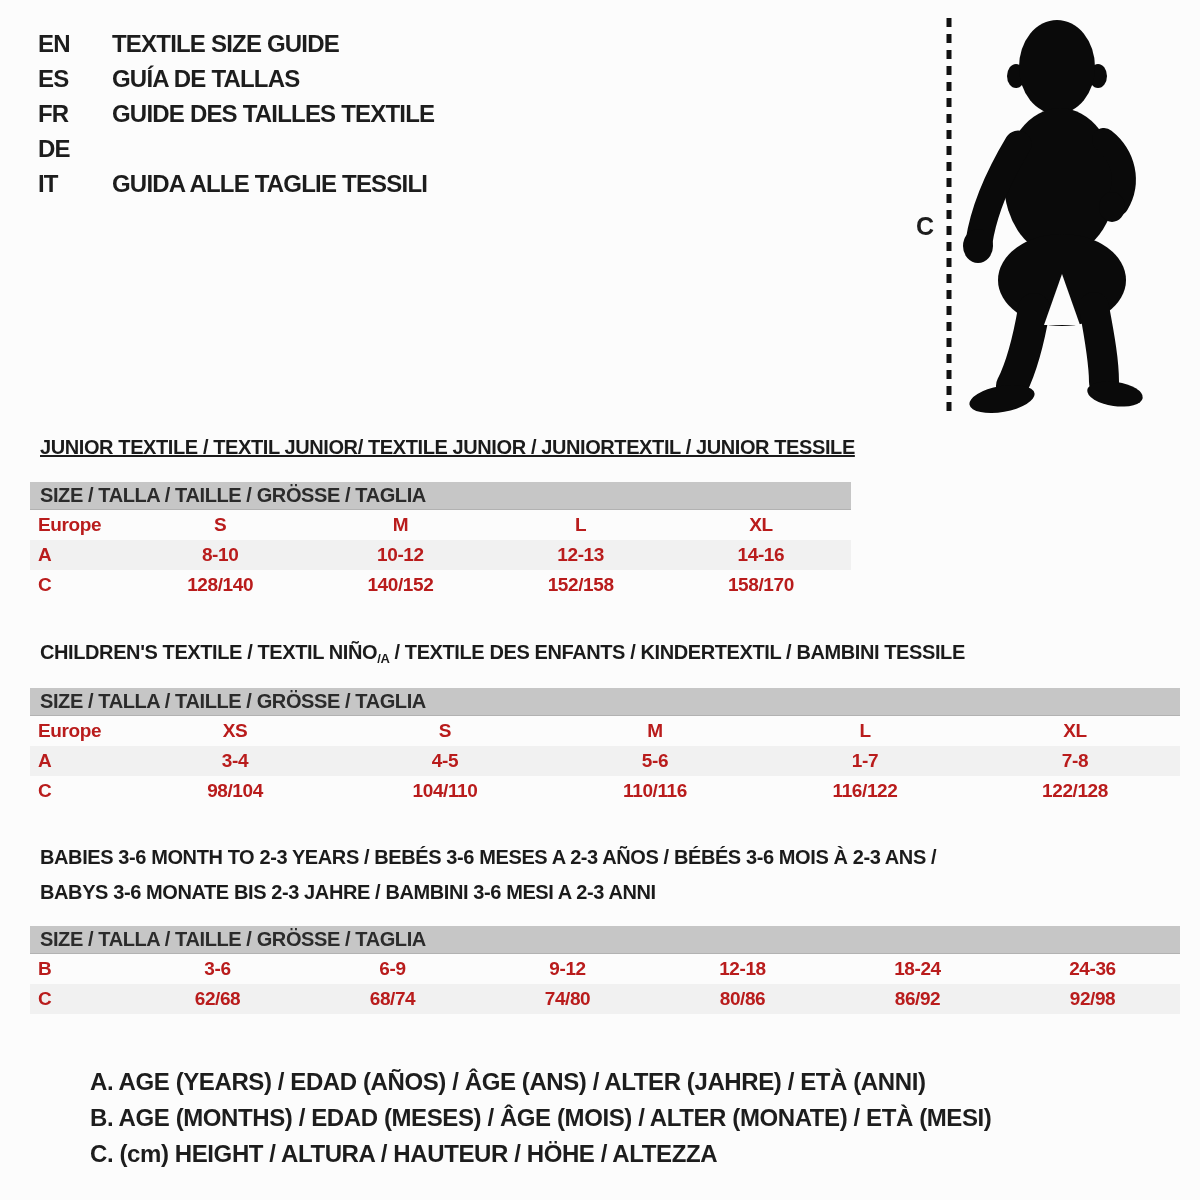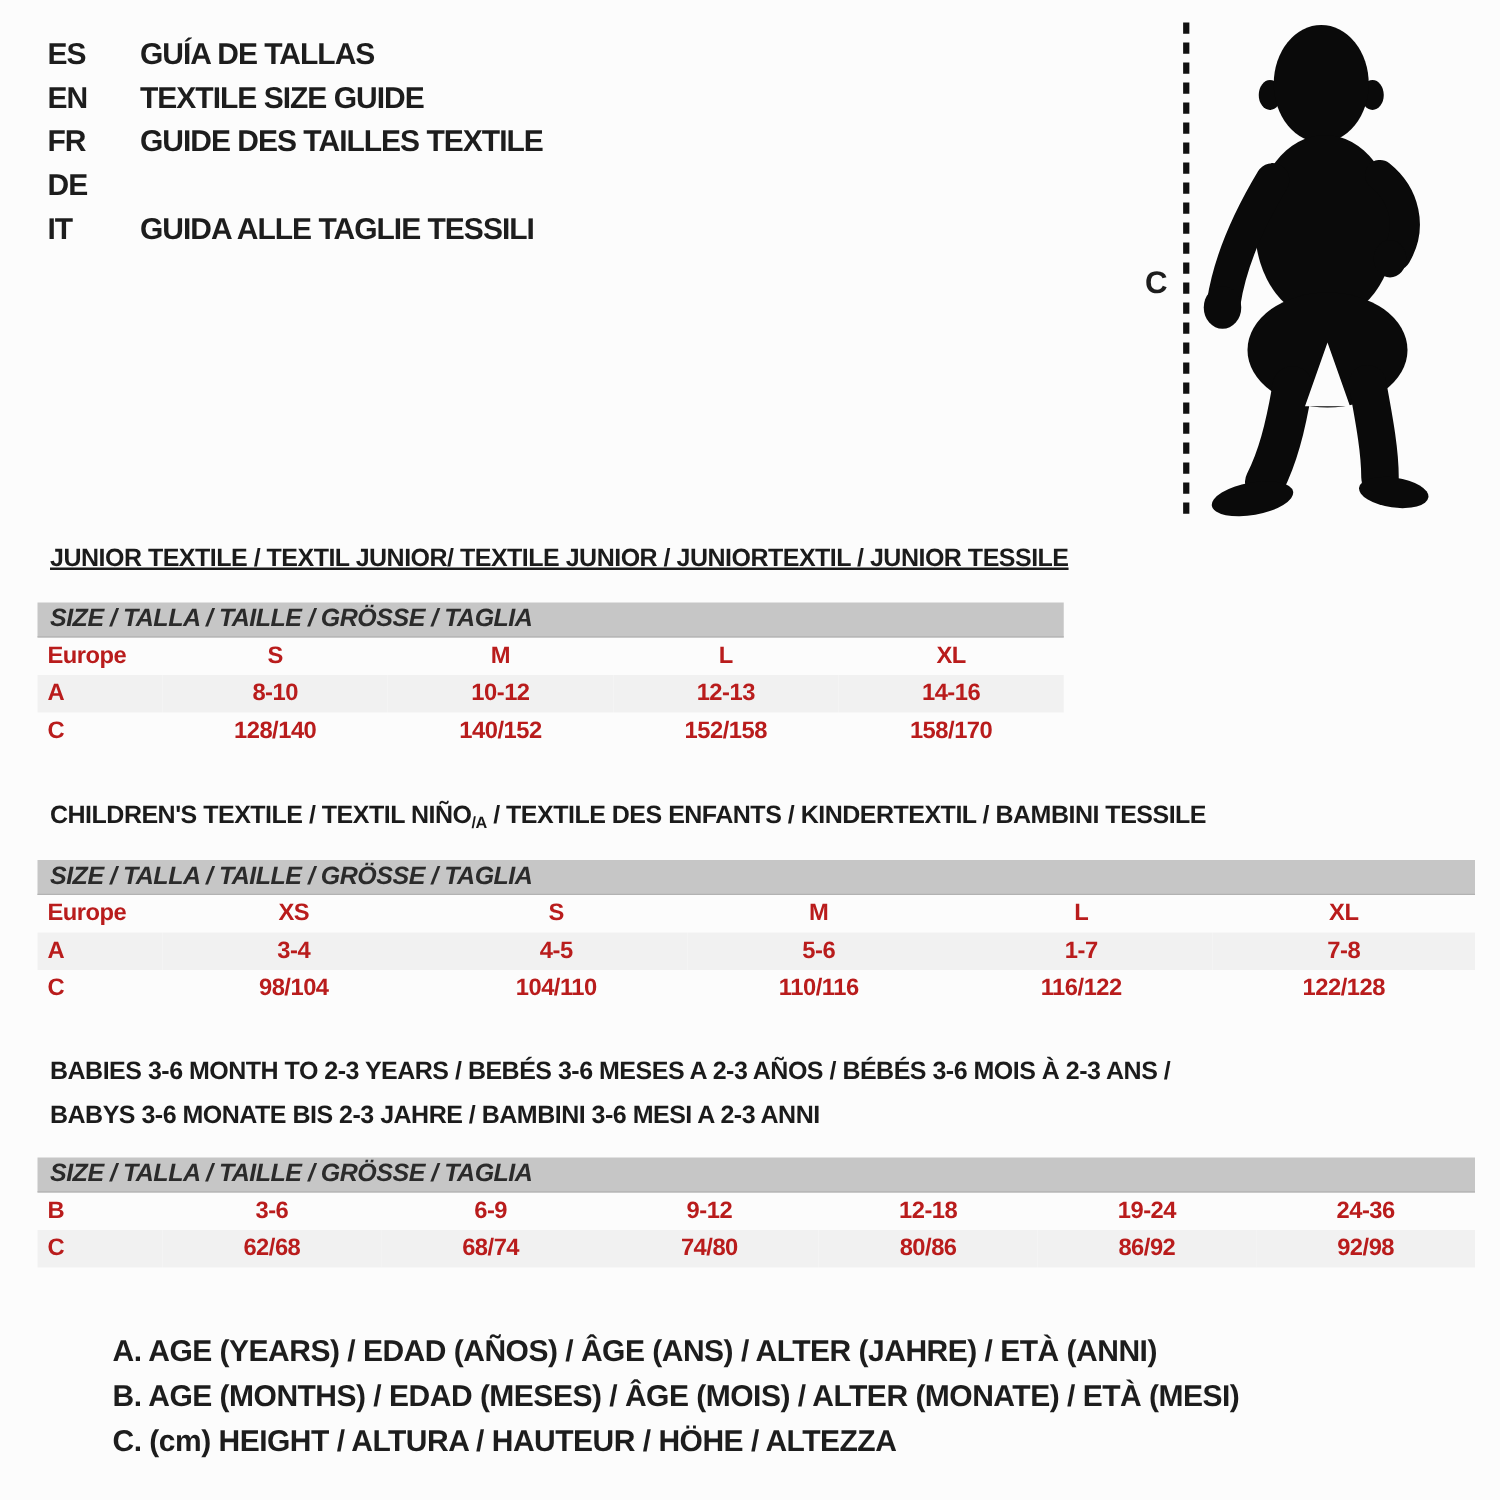--- a/index.html
+++ b/index.html
@@ -24,21 +24,21 @@
   .limb { stroke: #0a0a0a; fill: none; stroke-linecap: round; }
 
   
   .section-title { position: absolute; left: 40px; font-size: 20px; letter-spacing: -0.4px; color: #1b1b1b; white-space: nowrap; }
   .sub { font-size: 13px; position: relative; top: 4px; }
 
   .table-wrap { position: absolute; left: 30px; }
   .size-band {
     height: 28px; background: #c6c6c6; border-bottom: 1px solid #b2b2b2;
     display: flex; align-items: center; padding-left: 10px; box-sizing: border-box;
-    font-size: 20px; letter-spacing: -0.4px; color: #2b2b2b; font-style: italic;
+    font-size: 20px; letter-spacing: -0.4px; color: #2b2b2b;
   }
   table { width: 100%; border-collapse: collapse; table-layout: fixed; }
   td {
     height: 30px; padding: 0; text-align: center;
     font-size: 19px; letter-spacing: -0.4px; color: #b91c1c;
   }
   td.lab { text-align: left; padding-left: 8px; }
   col.labcol { width: 100px; }
   tr.shade { background: #f1f1f1; }
 
@@ -46,26 +46,26 @@
   .legend { position: absolute; left: 42px; top: 1064px; }
   .legend-line { font-size: 24px; letter-spacing: -0.4px; height: 36px; display: flex; align-items: center; white-space: nowrap; margin-left: 48px; }
 </style>
 </head>
 <body>
 
 <div class="canvas">
 
   <div class="lang-block">
     <div class="lang-row">
+      <span class="lang-code">EN</span>
+      <span>TEXTILE SIZE GUIDE</span>
+    </div>
+    <div class="lang-row">
       <span class="lang-code">ES</span>
       <span>GUÍA DE TALLAS</span>
-    </div>
-    <div class="lang-row">
-      <span class="lang-code">EN</span>
-      <span>TEXTILE SIZE GUIDE</span>
     </div>
     <div class="lang-row">
       <span class="lang-code">FR</span>
       <span>GUIDE DES TAILLES TEXTILE</span>
     </div>
     <div class="lang-row">
       <span class="lang-code">DE</span>
     </div>
     <div class="lang-row">
       <span class="lang-code">IT</span>
@@ -190,21 +190,21 @@
           <col>
           <col>
         </colgroup>
       <tbody>
           <tr>
         <td class="lab">B</td>
         <td>3-6</td>
         <td>6-9</td>
         <td>9-12</td>
         <td>12-18</td>
-        <td>19-24</td>
+        <td>18-24</td>
         <td>24-36</td>
       </tr>
       <tr class="shade">
         <td class="lab">C</td>
         <td>62/68</td>
         <td>68/74</td>
         <td>74/80</td>
         <td>80/86</td>
         <td>86/92</td>
         <td>92/98</td>

